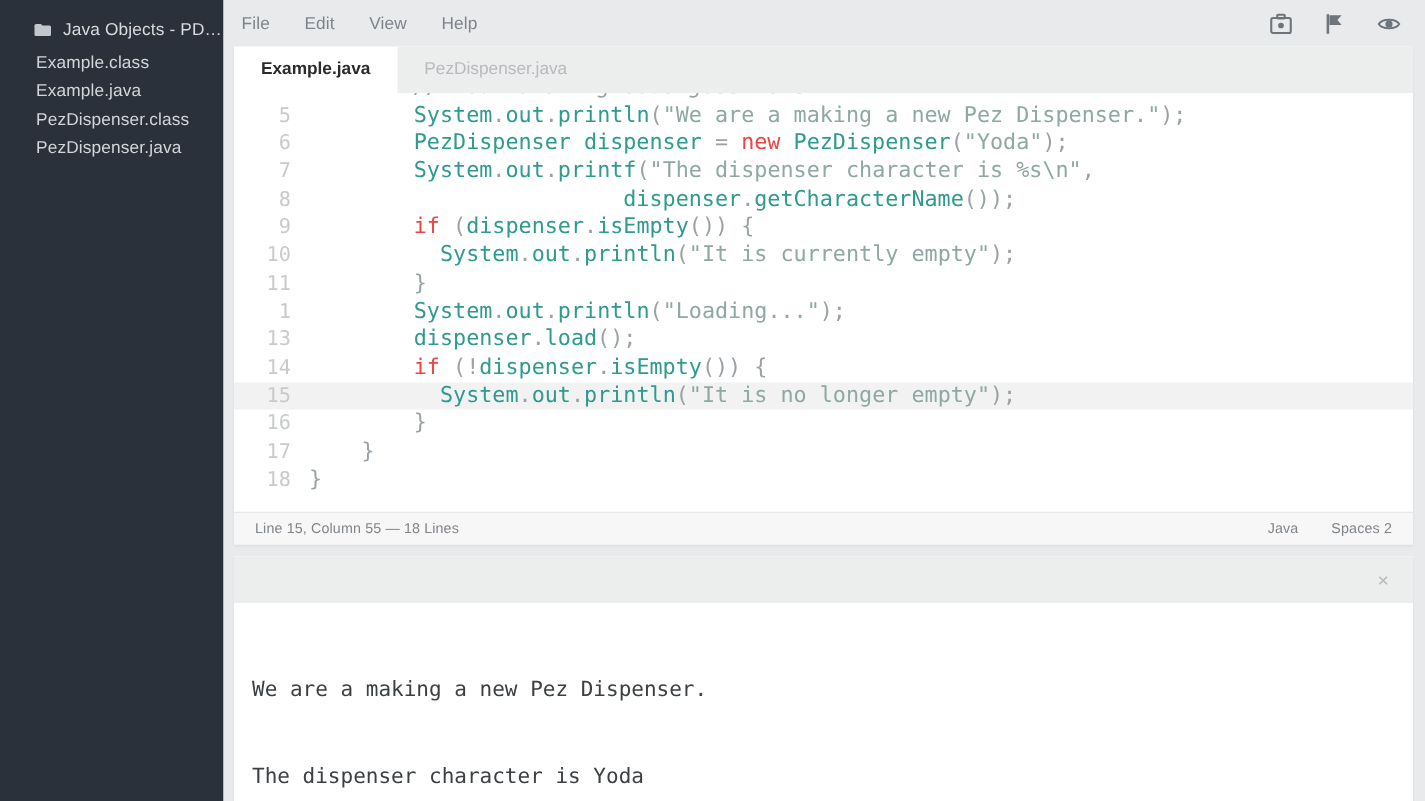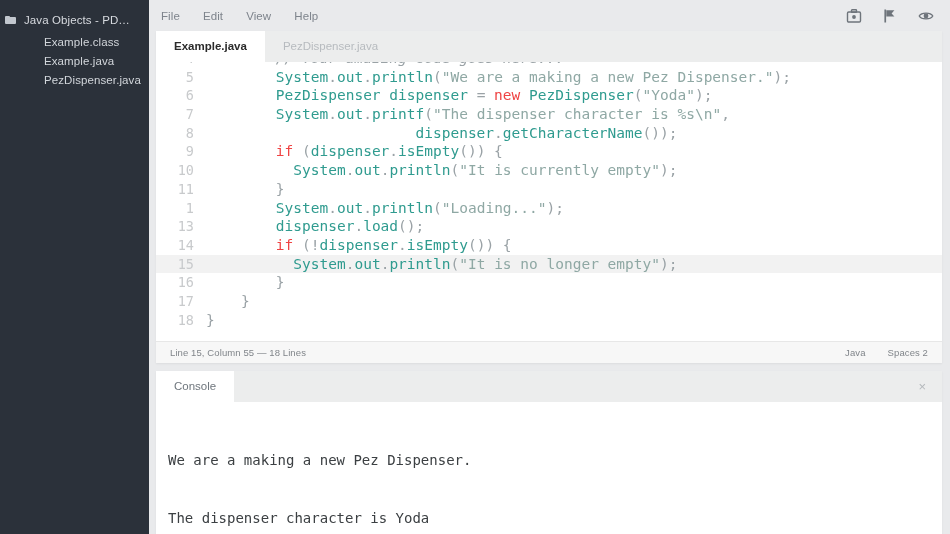--- a/index.html
+++ b/index.html
@@ -29,21 +29,21 @@
     height: 534px;
     background: #2b313a;
     box-sizing: border-box;
     padding-top: 10px;
     overflow: hidden;
   }
   .project-row {
     display: flex;
     align-items: center;
     height: 20px;
-    padding-left: 5px;
+    padding-left: 23px;
   }
   .folder-icon {
     width: 12px;
     height: 10px;
     position: relative;
     margin-right: 7px;
     flex: 0 0 auto;
   }
   .folder-icon::before {
     content: "";
@@ -67,21 +67,21 @@
     white-space: nowrap;
     letter-spacing: 0.1px;
   }
   .file-list {
     margin-top: 3px;
   }
   .file-item {
     color: #d2d6db;
     font-size: 11.5px;
     line-height: 19px;
-    padding-left: 44px;
+    padding-left: 24px;
     white-space: nowrap;
     letter-spacing: 0.1px;
   }
 
   
   .right {
     flex: 1;
     height: 534px;
     position: relative;
     background: #e9eaec;
@@ -281,20 +281,21 @@
 <div class="app">
 
   <div class="sidebar">
     <div class="project-row">
       <span class="folder-icon"></span>
       <span class="project-title">Java Objects - PD…</span>
     </div>
     <div class="file-list">
       <div class="file-item">Example.class</div>
       <div class="file-item">Example.java</div>
+      <div class="file-item">PezDispenser.class</div>
       <div class="file-item">PezDispenser.java</div>
     </div>
   </div>
 
   <div class="right">
 
     <div class="menubar">
       <span class="menu-item">File</span>
       <span class="menu-item">Edit</span>
       <span class="menu-item">View</span>
@@ -355,21 +356,20 @@
         <span>Line 15, Column 55 — 18 Lines</span>
         <span class="sb-right">
           <span>Java</span>
           <span>Spaces 2</span>
         </span>
       </div>
     </div>
 
     <div class="console-window">
       <div class="console-tabbar">
-        <div class="console-tab">Console</div>
         <div class="console-close">×</div>
       </div>
       <div class="console-body">
         <div>We are a making a new Pez Dispenser.</div>
         <div>The dispenser character is Yoda</div>
         
         
         
         
       </div>

